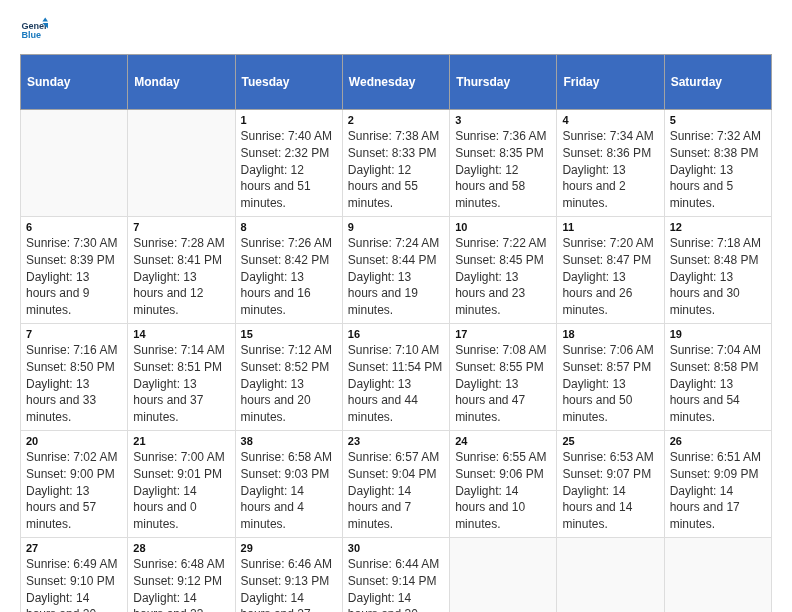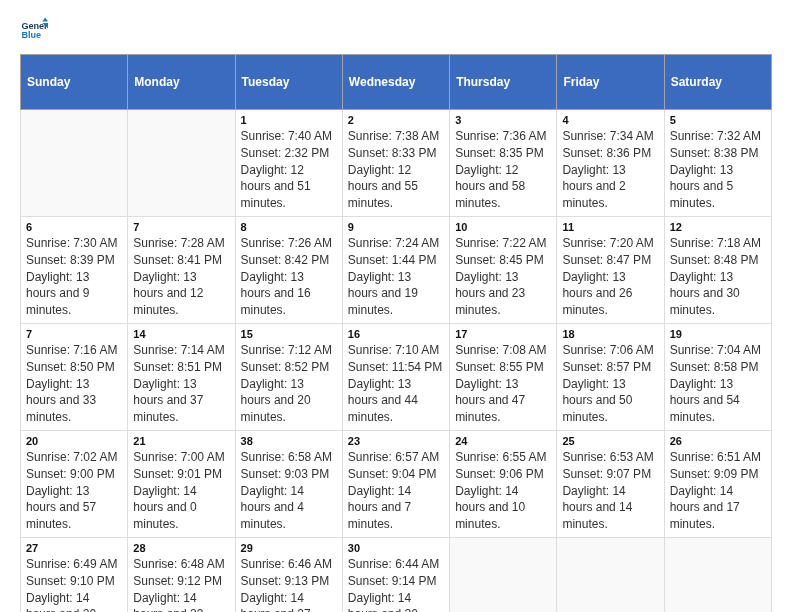--- a/index.html
+++ b/index.html
@@ -159,21 +159,21 @@
           <td>
             <div class="day-number">7</div>
             <div class="day-info"><span>Sunrise: 7:28 AM</span><br><span>Sunset: 8:41 PM</span><br><span>Daylight: 13 hours and 12 minutes.</span></div>
           </td>
           <td>
             <div class="day-number">8</div>
             <div class="day-info"><span>Sunrise: 7:26 AM</span><br><span>Sunset: 8:42 PM</span><br><span>Daylight: 13 hours and 16 minutes.</span></div>
           </td>
           <td>
             <div class="day-number">9</div>
-            <div class="day-info"><span>Sunrise: 7:24 AM</span><br><span>Sunset: 1:44 PM</span><br><span>Daylight: 13 hours and 19 minutes.</span></div>
+            <div class="day-info"><span>Sunrise: 7:24 AM</span><br><span>Sunset: 8:44 PM</span><br><span>Daylight: 13 hours and 19 minutes.</span></div>
           </td>
           <td>
             <div class="day-number">10</div>
             <div class="day-info"><span>Sunrise: 7:22 AM</span><br><span>Sunset: 8:45 PM</span><br><span>Daylight: 13 hours and 23 minutes.</span></div>
           </td>
           <td>
             <div class="day-number">11</div>
             <div class="day-info"><span>Sunrise: 7:20 AM</span><br><span>Sunset: 8:47 PM</span><br><span>Daylight: 13 hours and 26 minutes.</span></div>
           </td>
           <td>

